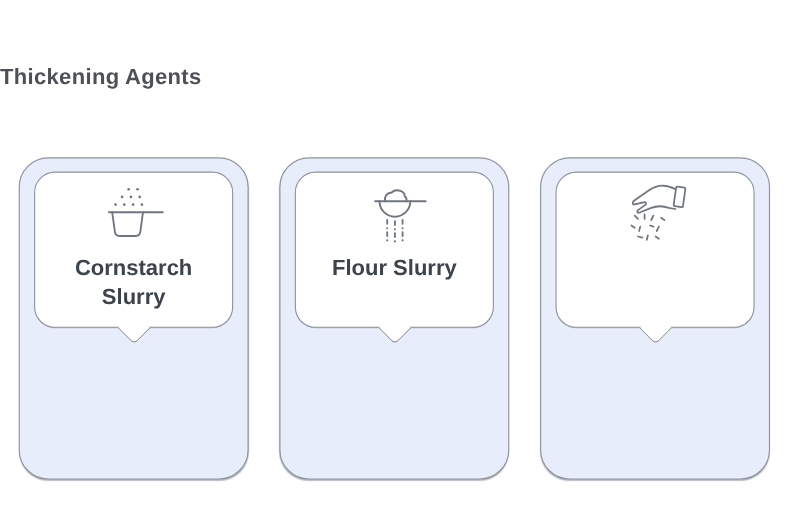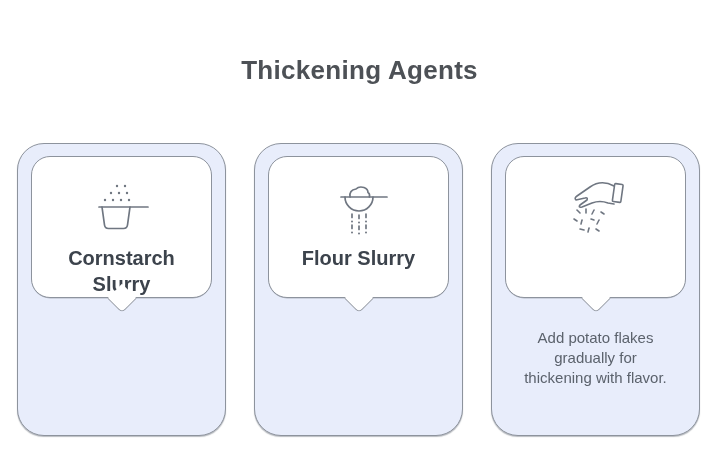--- a/index.html
+++ b/index.html
@@ -6,22 +6,22 @@
   body {
     width:720px; height:470px;
     background:var(--page-bg,#fff);
     font-family:"Liberation Sans", sans-serif;
     overflow:hidden;
   }
   .stage { position:relative; width:720px; height:470px; }
 
   .page-title {
     position:absolute; top:55px; left:0; right:1px;
-    margin:0; text-align:center;
-    font-size:26px; line-height:30px; font-weight:bold;
+    margin:0; text-align:left;
+    font-size:20px; line-height:30px; font-weight:bold;
     letter-spacing:0.3px;
     color:var(--page-title-text,#4d5156);
   }
 
   .cards {
     position:absolute; left:17px; top:143px;
     display:flex; gap:28px;
   }
 
   .card {
@@ -35,21 +35,21 @@
 
   .bubble {
     box-sizing:border-box;
     position:relative;
     margin:12px 13px 0;
     height:142px;
     background:var(--bubble-bg,#fff);
     border:1.5px solid var(--card-border,#8d939d);
     border-radius:19px;
     text-align:center;
-    padding-top:23px;
+    padding-top:9px;
     box-shadow:0 1px 0.5px -0.5px rgba(100,106,118,0.4);
   }
 
   .bubble-tail {
     position:absolute;
     bottom:-11.5px; left:50%;
     width:20px; height:20px;
     background:var(--bubble-bg,#fff);
     border-right:1.5px solid var(--card-border,#8d939d);
     border-bottom:1.5px solid var(--card-border,#8d939d);
@@ -154,17 +154,16 @@
               <path d="M18,41 L17,45"></path>
               <path d="M27,40 L30,41"></path>
               <path d="M35,41 L33,45"></path>
             <path d="M16,50 L20,51"></path>
               <path d="M25,49 L24,53"></path>
               <path d="M32,50 L35,52"></path>
           </svg>
         </div>
         <div class="bubble-tail"></div>
       </div>
-      <div class="card-desc">Add potato flakes gradually for thickening with flavor.</div>
     </div>
 
   </div>
 </div>
 
 </body></html>

